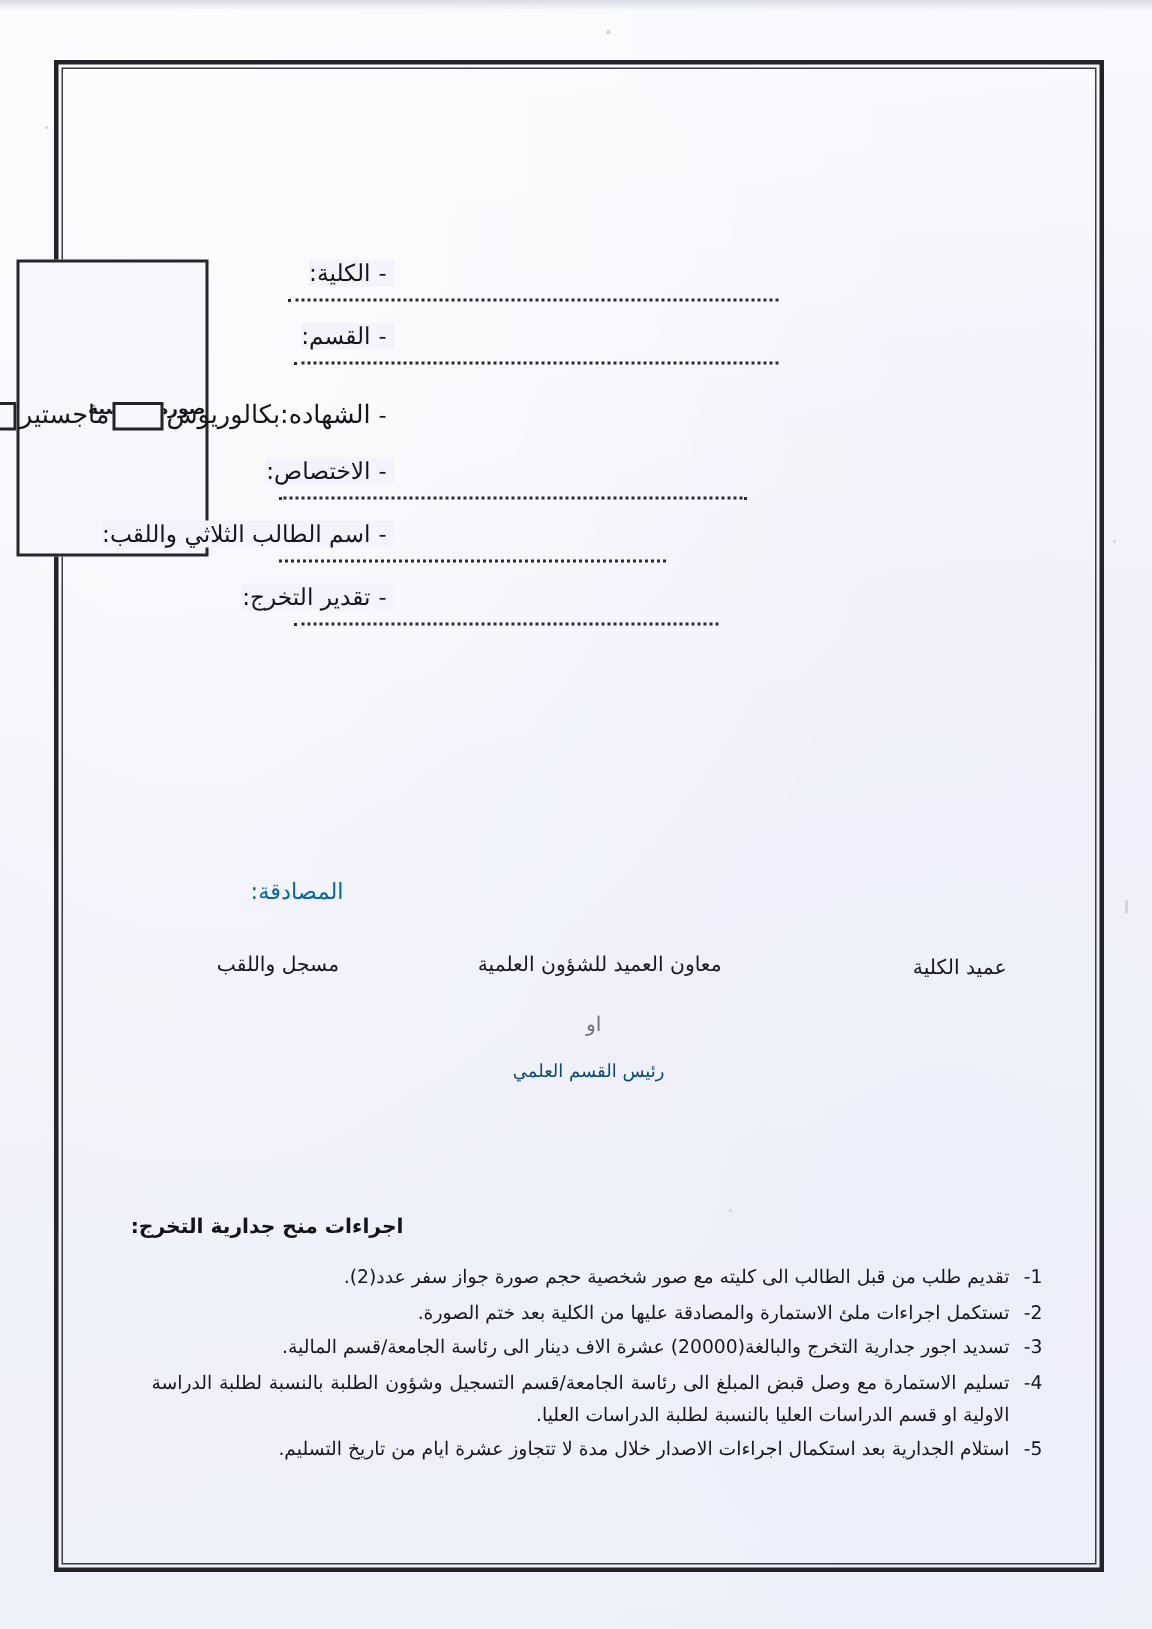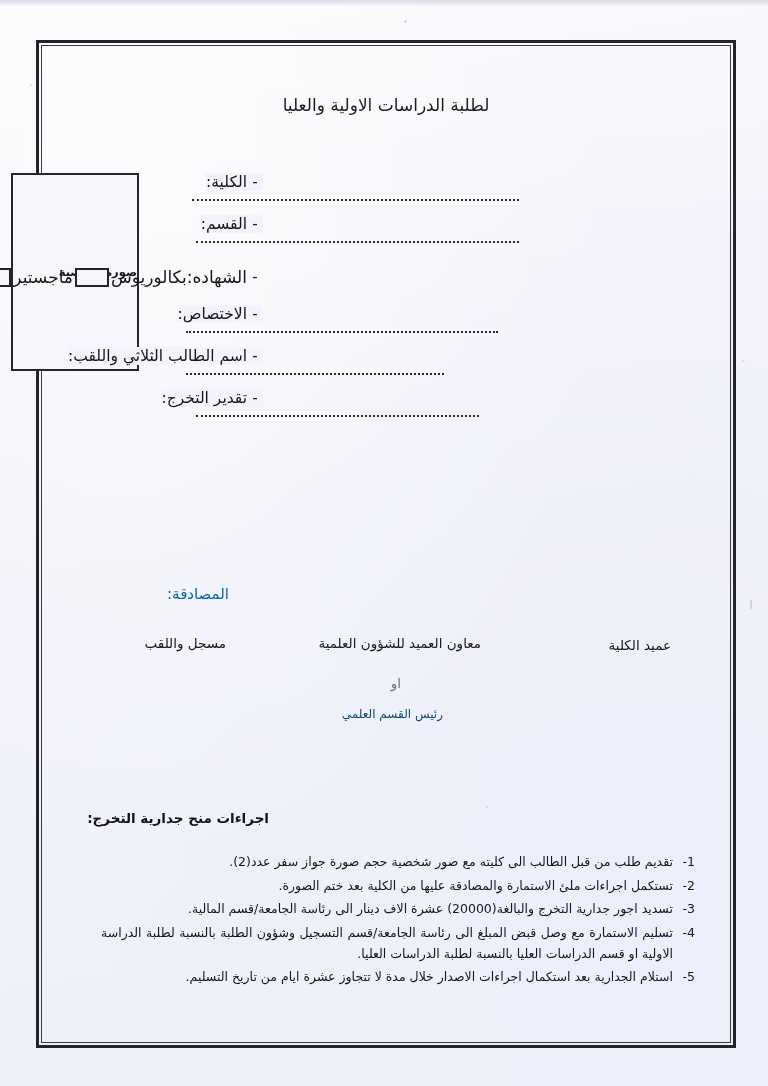--- a/index.html
+++ b/index.html
@@ -232,21 +232,21 @@
     right: 0;
     width: 690px;
     direction: rtl;
   }
   .proc-heading {
     font-size: 13.5px;
     font-weight: 700;
     color: #131318;
     text-align: right;
     padding-right: 462px;
-    margin-bottom: 26px;
+    margin-bottom: 15px;
     white-space: nowrap;
   }
   .proc-list {
     padding: 0 36px 0 60px;
     margin: 0;
     list-style: none;
   }
   .proc-item {
     display: flex;
     direction: rtl;
@@ -288,21 +288,20 @@
   <div class="speck" style="top:600px; left:750px; width:2px; height:9px; border-radius:1px;"></div>
   <div class="speck" style="top:360px; left:742px; width:2px; height:2px;"></div>
   <div class="speck" style="top:806px; left:486px; width:2px; height:2px;"></div>
 
   <div class="frame-outer"></div>
   <div class="frame-inner"></div>
 
   <div class="content">
 
     <div class="title-block">
-      <div class="title-line second">لطلبة الدراسات الاولية والعليا</div>
     </div>
 
     <div class="photo-box">
       <span class="photo-box-label">صوره شخصية</span>
     </div>
 
     <div class="fields">
 
       <div class="field-row">
         <span class="dots w-kuliya"></span>

